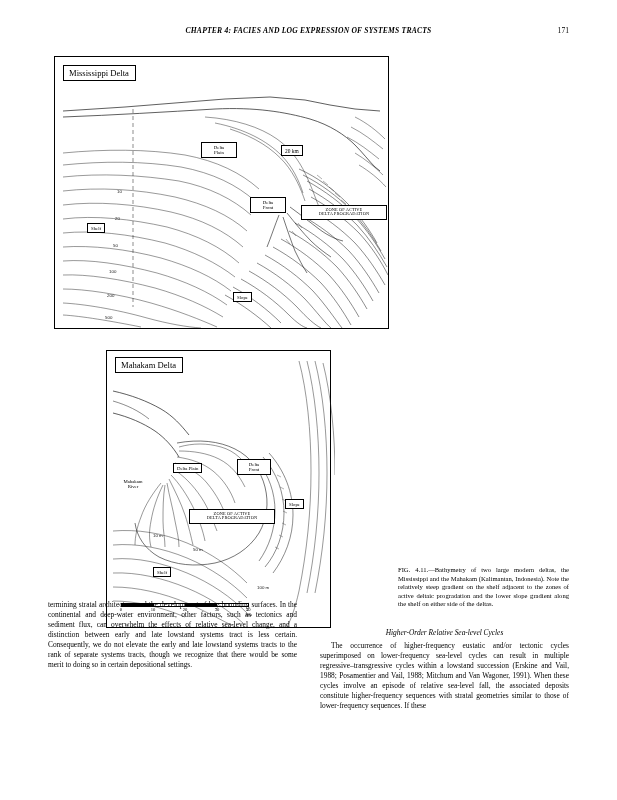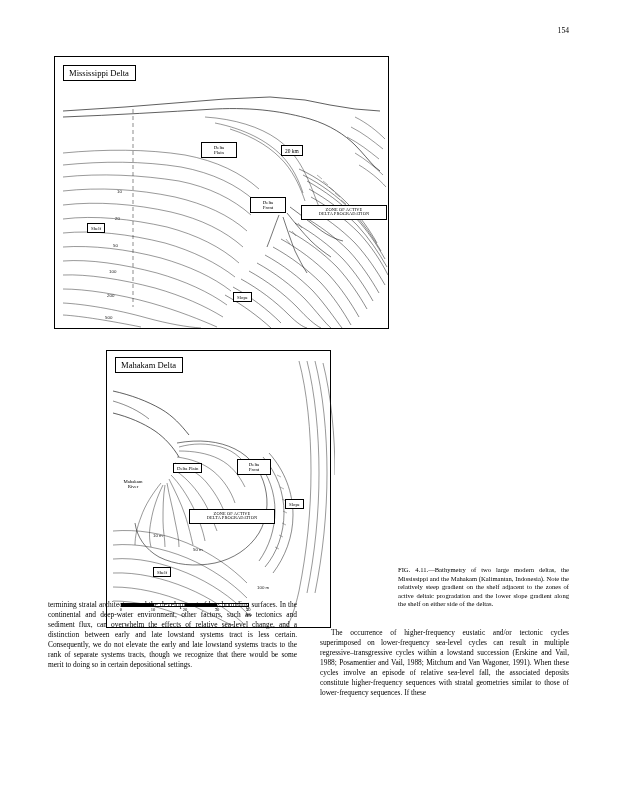--- a/index.html
+++ b/index.html
@@ -156,21 +156,22 @@
     transform: translateX(-50%);
     font-weight: normal;
   }
   svg { display: block; }
 </style>
 </head>
 <body>
 
 <div class="page">
 
-  <div class="folio">154</div>
+  <div class="runhead">CHAPTER 4: FACIES AND LOG EXPRESSION OF SYSTEMS TRACTS</div>
+  <div class="folio">171</div>
 
   <div class="fig-wrap">
 
     <div class="panel" id="miss-panel">
       <svg width="333" height="271" viewBox="0 0 333 271">
         <defs>
           <clipPath id="cpM">
               <rect x="0" y="0" width="333" height="271"></rect>
             </clipPath>
         </defs>
@@ -365,16 +366,17 @@
     </div>
 
     <div class="fig-caption">FIG. 4.11.—Bathymetry of two large modern deltas, the Mississippi and the Mahakam (Kalimantan, Indonesia). Note the relatively steep gradient on the shelf adjacent to the zones of active deltaic progradation and the lower slope gradient along the shelf on either side of the deltas.</div>
   </div>
 
   <div class="col" id="col-left">
     <p class="noindent">termining stratal architecture and the development of key bounding surfaces. In the continental and deep-water environment, other factors, such as tectonics and sediment flux, can overwhelm the effects of relative sea-level change, and a distinction between early and late lowstand systems tract is less certain. Consequently, we do not elevate the early and late lowstand systems tracts to the rank of separate systems tracts, though we recognize that there would be some merit to doing so in certain depositional settings.</p>
   </div>
 
   <div class="col" id="col-right">
+    <p class="sec-head">Higher-Order Relative Sea-level Cycles</p>
     <p>The occurrence of higher-frequency eustatic and/or tectonic cycles superimposed on lower-frequency sea-level cycles can result in multiple regressive–transgressive cycles within a lowstand succession (Erskine and Vail, 1988; Posamentier and Vail, 1988; Mitchum and Van Wagoner, 1991). When these cycles involve an episode of relative sea-level fall, the associated deposits constitute higher-frequency sequences with stratal geometries similar to those of lower-frequency sequences. If these</p>
   </div>
 
 </div>
 
 </body></html>

